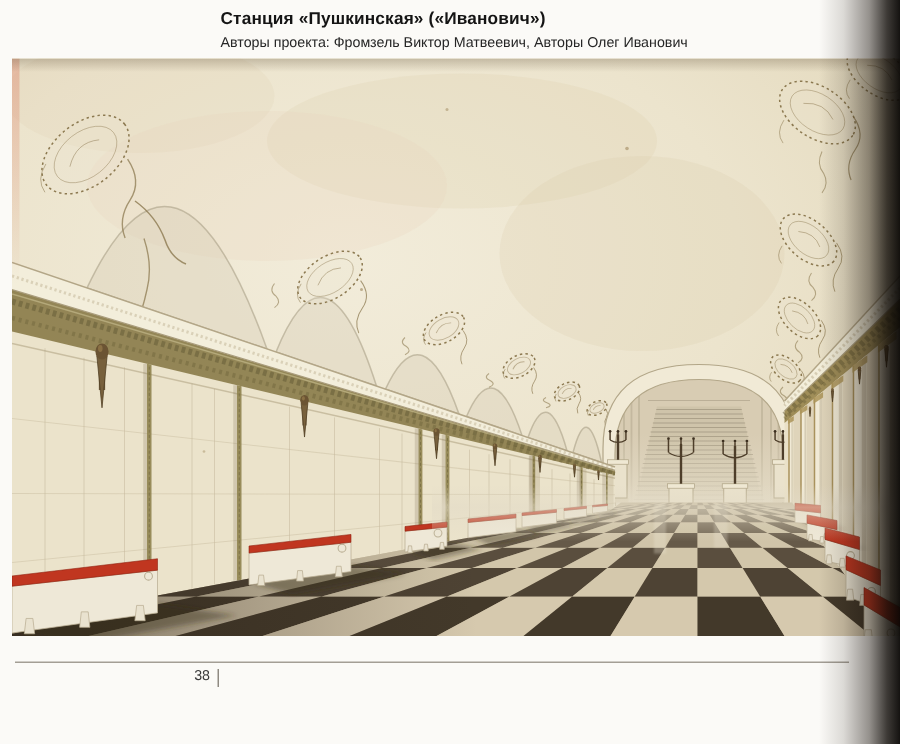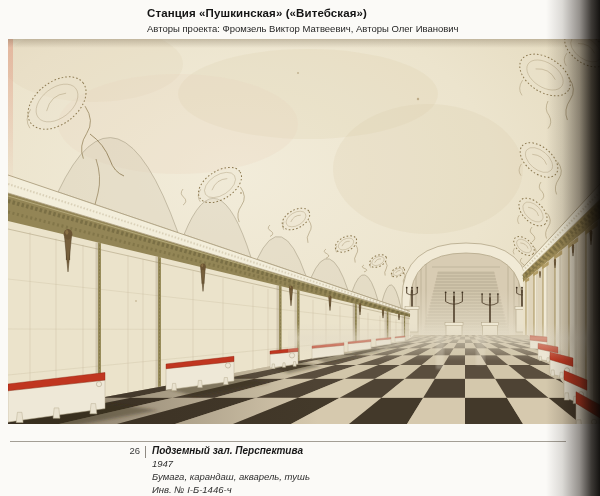--- a/index.html
+++ b/index.html
@@ -25,21 +25,21 @@
   .gutter{
     position:absolute;right:0;top:0;width:54px;height:496px;z-index:50;pointer-events:none;
     background:linear-gradient(to right, rgba(30,22,14,0) 0%, rgba(30,22,14,.14) 30%,
       rgba(24,17,11,.45) 62%, rgba(14,10,6,.8) 84%, rgba(8,6,4,.95) 100%);
   }
 </style>
 </head>
 <body>
 
 <div class="header">
-  <h1>Станция «Пушкинская» («Витебская»)</h1>
+  <h1>Станция «Пушкинская» («Иванович»)</h1>
   <div class="authors">Авторы проекта: Фромзель Виктор Матвеевич, Авторы Олег Иванович</div>
 </div>
 
 <div class="artwork" role="img" aria-label="Акварель: перспектива подземного зала станции — ряды мраморных пилонов с красными скамьями, сводчатый потолок с лепными овальными медальонами и гирляндами, шахматный пол, в торце арка с лестницей и торшерами">
 <svg id="scene" viewBox="0 0 592 385" xmlns="http://www.w3.org/2000/svg">
   <defs>
     <radialGradient id="vaultG" cx="38%" cy="35%" r="80%">
       <stop offset="0%" stop-color="#f2ecda"></stop>
           <stop offset="55%" stop-color="#ece4cd"></stop>
           <stop offset="100%" stop-color="#e2d7ba"></stop>
@@ -737,23 +737,17 @@
     <circle cx="233" cy="154" r="1" fill="#8a6f3f" opacity=".5"></circle>
     <circle cx="410" cy="60" r="1.2" fill="#8a6f3f" opacity=".45"></circle>
     <circle cx="290" cy="34" r="1" fill="#8a6f3f" opacity=".4"></circle>
     <circle cx="128" cy="262" r=".9" fill="#8a6f3f" opacity=".35"></circle>
   </g>
 </svg>
 </div>
 
 <div class="cap-rule"></div>
 <div class="caption">
-  <div class="cap-num">26</div>
+  <div class="cap-num">38</div>
   <div class="cap-div"></div>
-  <div class="cap-text">
-    <p class="cap-title">Подземный зал. Перспектива</p>
-    <p>1947</p>
-    <p>Бумага, карандаш, акварель, тушь</p>
-    <p>Инв. № I-Б-1446-ч</p>
-  </div>
 </div>
 
 <div class="gutter"></div>
 
 </body></html>

